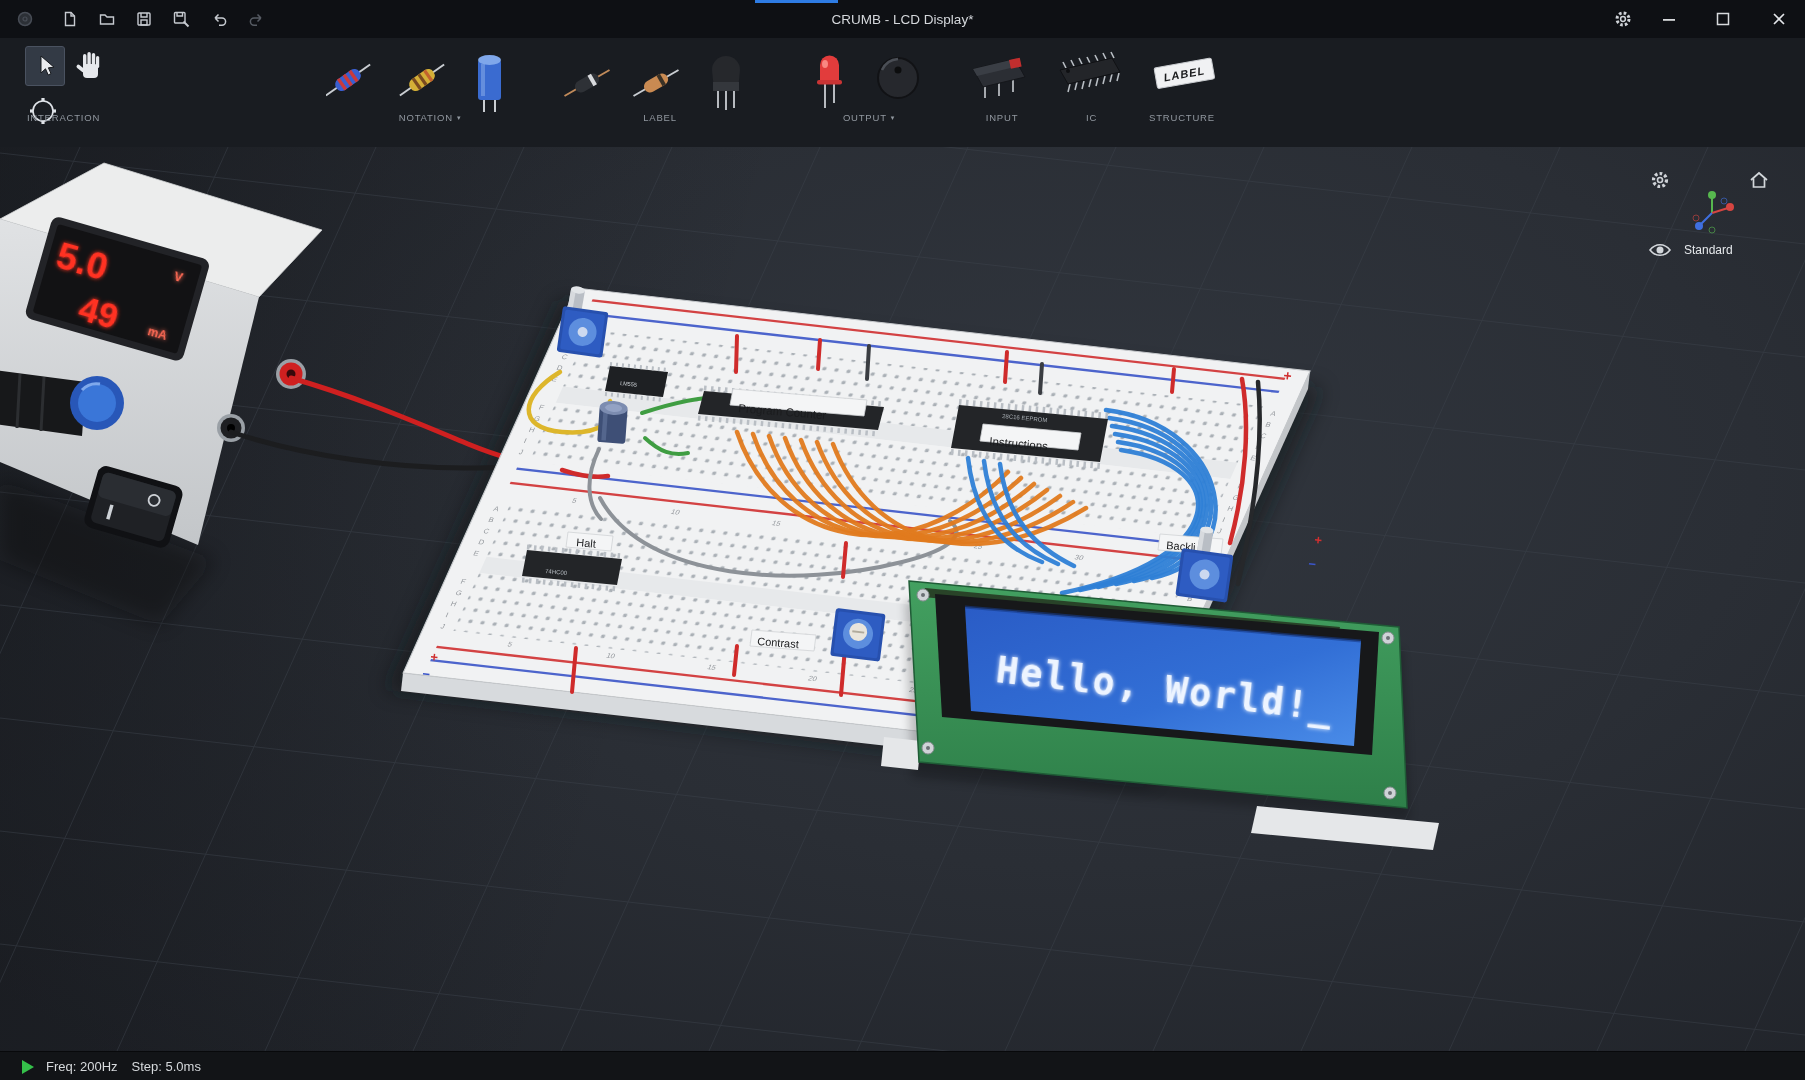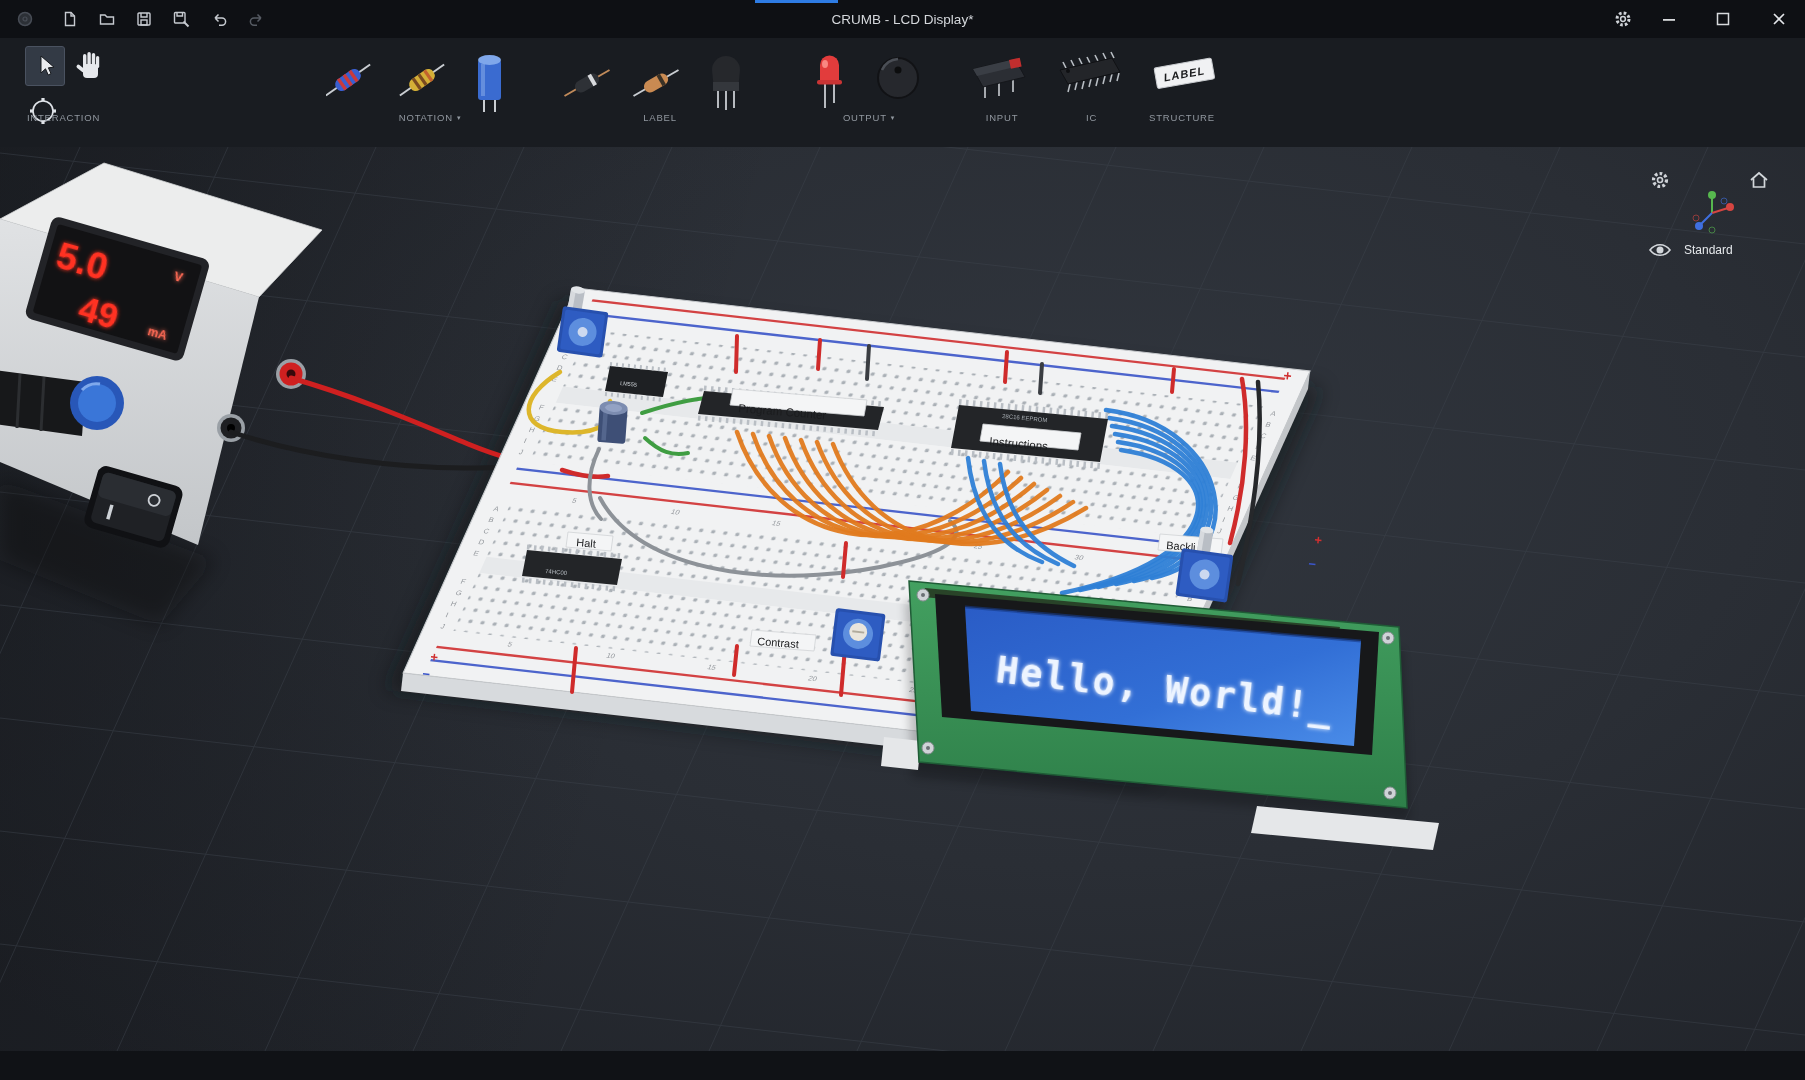--- a/index.html
+++ b/index.html
@@ -640,14 +640,21 @@
     </div>
     <div class="vp-ctl" style="left:1648px;top:93px;width:24px;height:20px">
       <svg width="24" height="20">
           <path d="M2,10 C7.5,3 16.5,3 22,10 C16.5,17 7.5,17 2,10 Z" fill="none" stroke="#d3d7db" stroke-width="1.6"></path>
           <circle cx="12" cy="10" r="3.5" fill="#d3d7db"></circle>
         </svg>
     </div>
     <div id="view-mode">Standard</div>
   </div>
 
+  <div id="statusbar">
+    <div id="play-btn"></div>
+    <div id="status-text">
+      <span>Freq: 200Hz</span>
+      <span>Step: 5.0ms</span>
+    </div>
+  </div>
 
 </div>
 
 </body></html>

